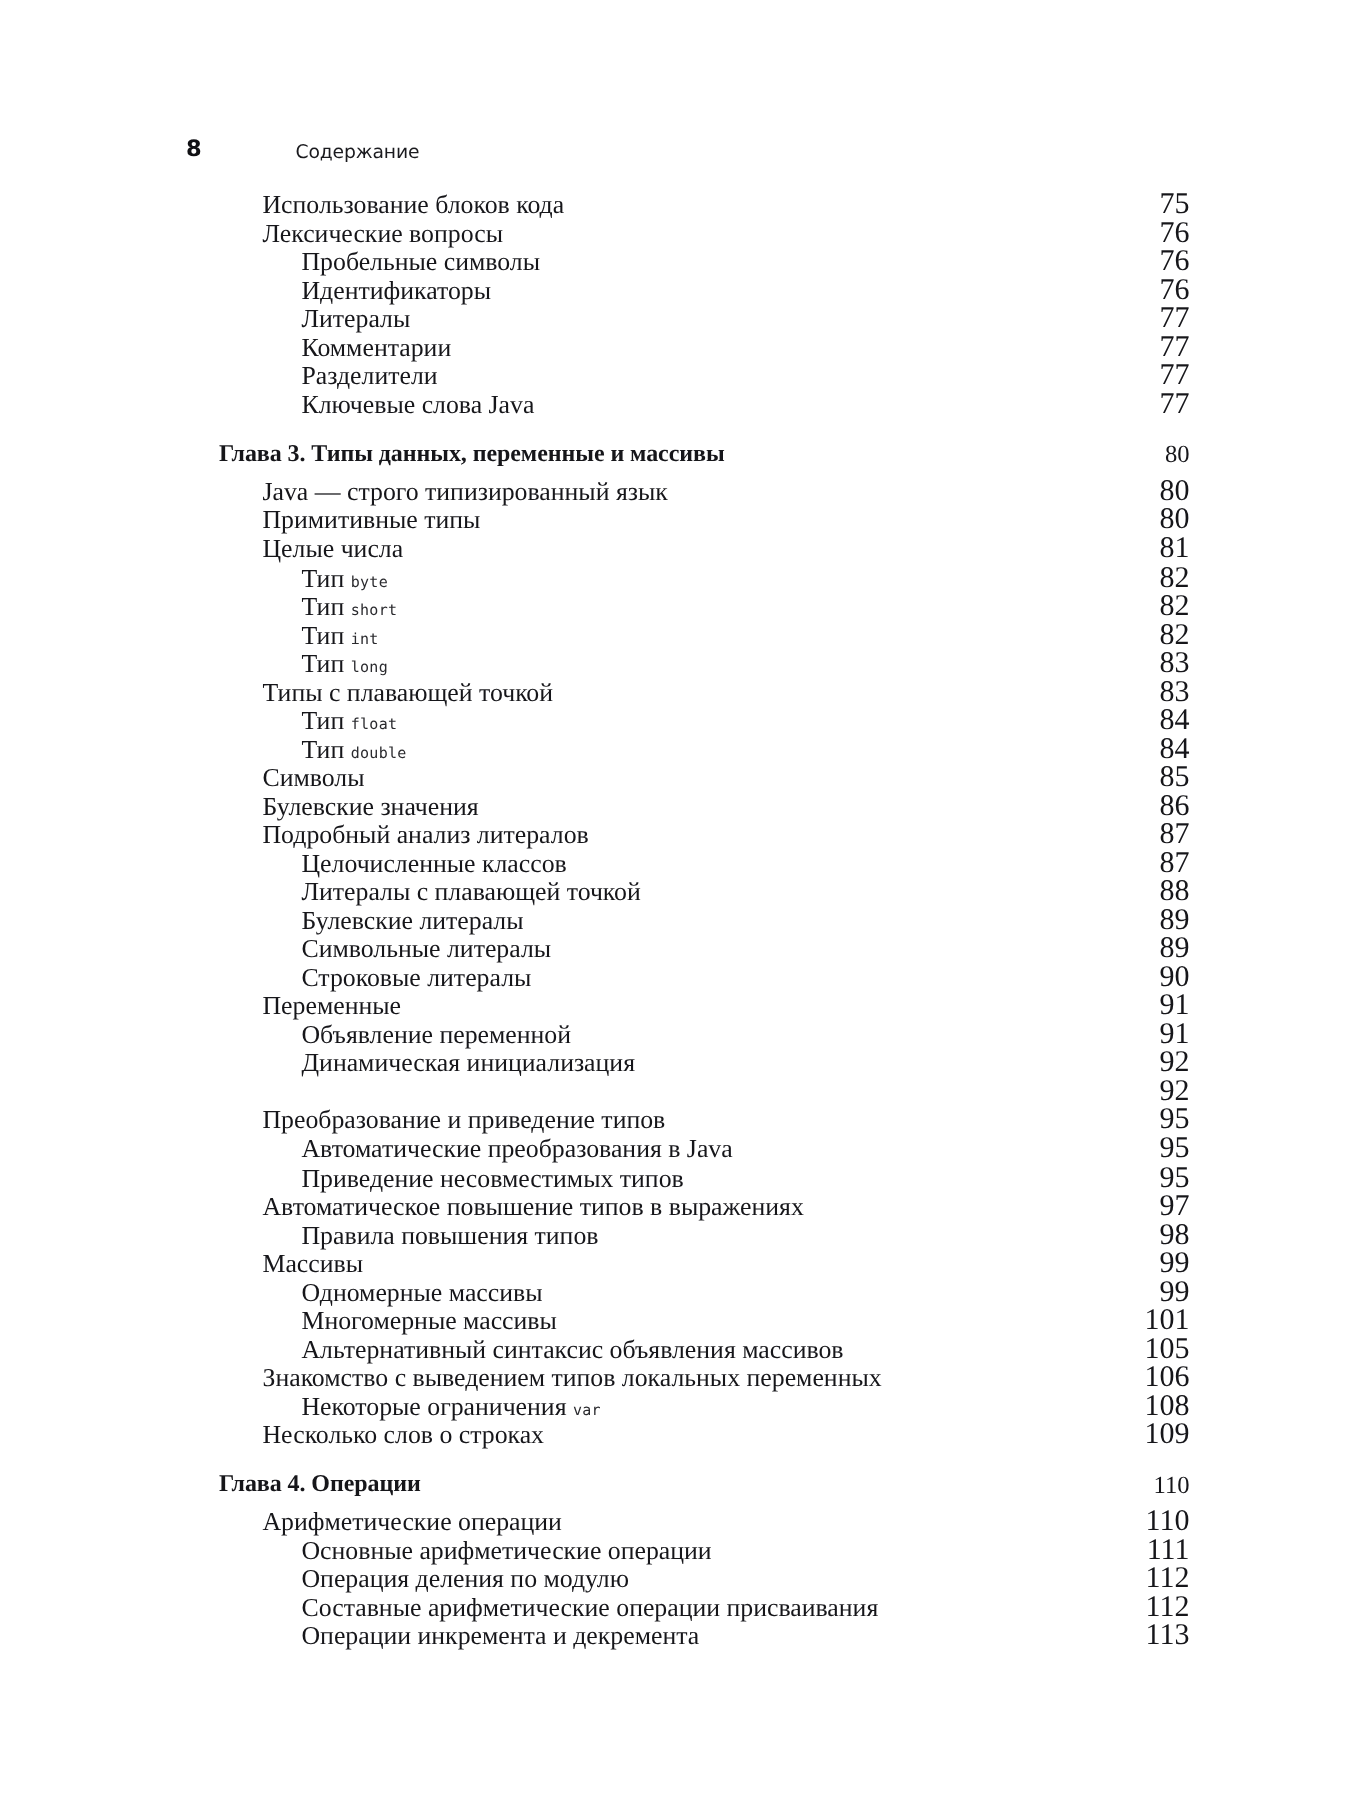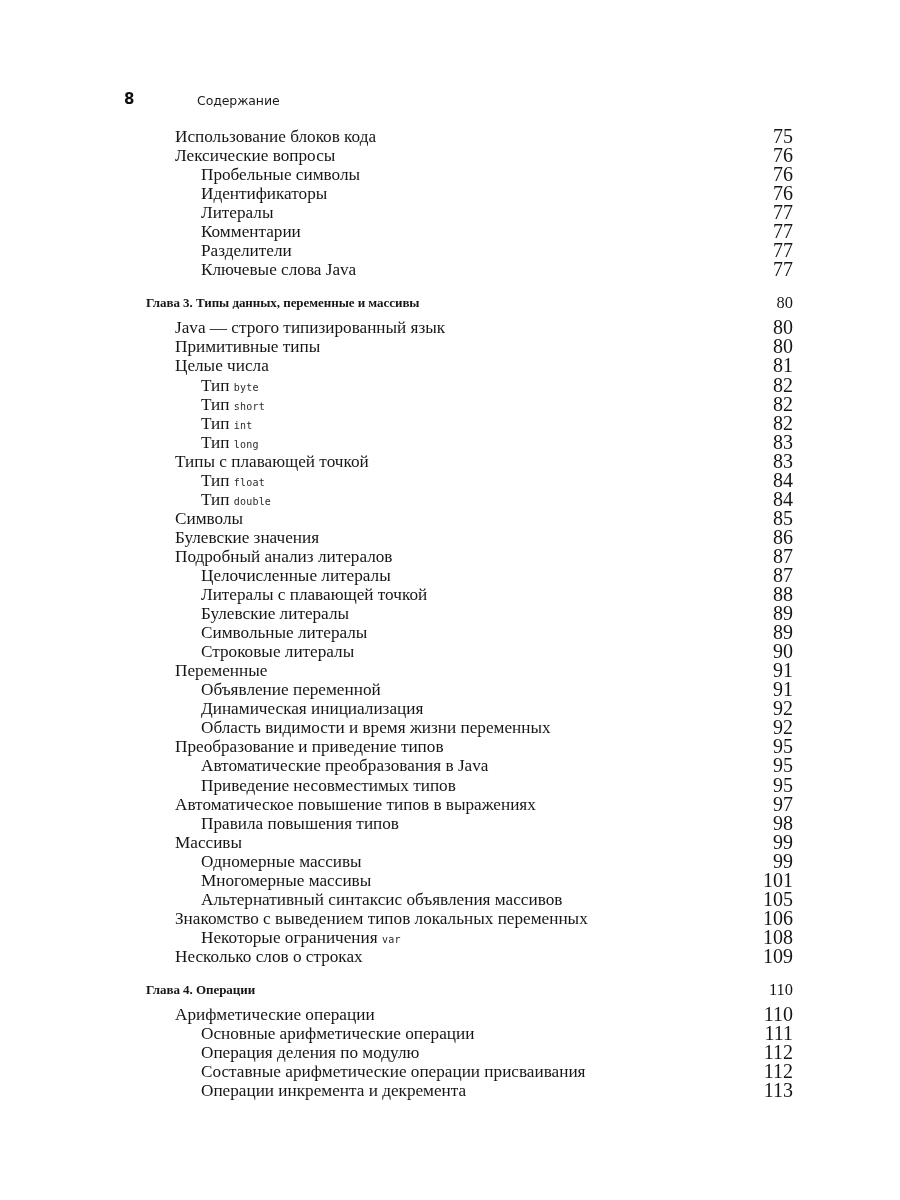--- a/index.html
+++ b/index.html
@@ -82,21 +82,21 @@
   .lvl-2 .label       { left: 201px; }
 
   
   .toc-row.lvl-chapter {
     height: 22px;
     margin-top: 13px;
     margin-bottom: 4px;
   }
   .toc-row.lvl-chapter .label {
     font-weight: bold;
-    font-size: 13px;
+    font-size: 16px;
     line-height: 22px;
     letter-spacing: -0.05px;
   }
   .toc-row.lvl-chapter .page {
     font-weight: normal;
     font-size: 16.4px;
     line-height: 22px;
   }
 
   
@@ -198,21 +198,21 @@
     </div>
     <div class="toc-row lvl-1">
       <span class="label">Булевские значения</span>
       <span class="page">86</span>
     </div>
     <div class="toc-row lvl-1">
       <span class="label">Подробный анализ литералов</span>
       <span class="page">87</span>
     </div>
     <div class="toc-row lvl-2">
-      <span class="label">Целочисленные литералы</span>
+      <span class="label">Целочисленные классов</span>
       <span class="page">87</span>
     </div>
     <div class="toc-row lvl-2">
       <span class="label">Литералы с плавающей точкой</span>
       <span class="page">88</span>
     </div>
     <div class="toc-row lvl-2">
       <span class="label">Булевские литералы</span>
       <span class="page">89</span>
     </div>
@@ -230,21 +230,20 @@
     </div>
     <div class="toc-row lvl-2">
       <span class="label">Объявление переменной</span>
       <span class="page">91</span>
     </div>
     <div class="toc-row lvl-2">
       <span class="label">Динамическая инициализация</span>
       <span class="page">92</span>
     </div>
     <div class="toc-row lvl-2">
-      <span class="label">Область видимости и время жизни переменных</span>
       <span class="page">92</span>
     </div>
     <div class="toc-row lvl-1">
       <span class="label">Преобразование и приведение типов</span>
       <span class="page">95</span>
     </div>
     <div class="toc-row lvl-2">
       <span class="label">Автоматические преобразования в Java</span>
       <span class="page">95</span>
     </div>

